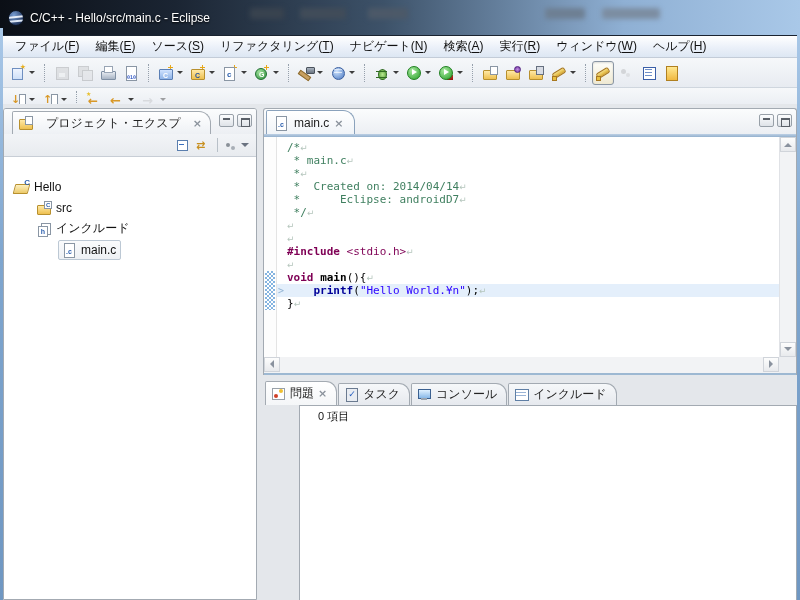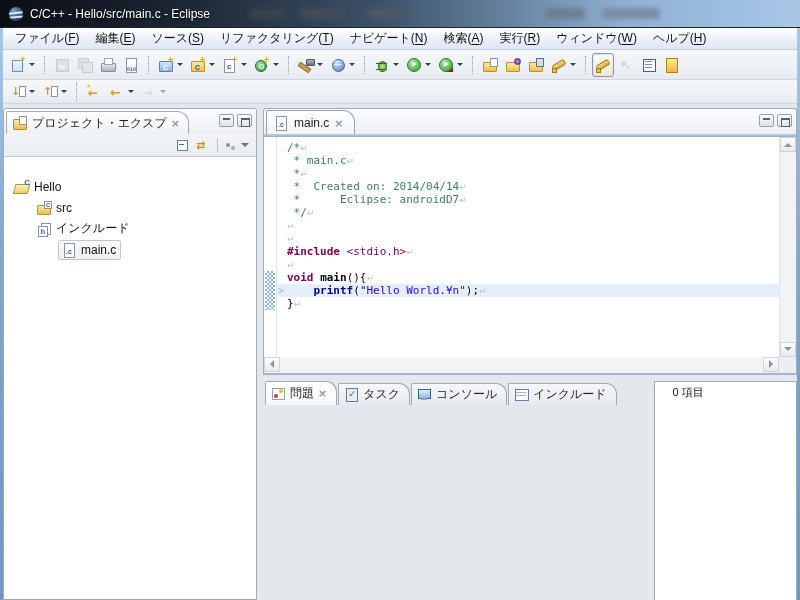--- a/index.html
+++ b/index.html
@@ -6,21 +6,21 @@
   *{box-sizing:border-box;}
   #window{position:relative;width:800px;height:600px;overflow:hidden;background:#e4e7eb;
     font-family:"Liberation Sans","DejaVu Sans",sans-serif;font-size:12px;color:#111;}
 
   
   .frame{position:absolute;top:28px;bottom:0;width:3px;z-index:6;
     background:linear-gradient(180deg,#a9c8e8,#7fa6cf 40%,#6f97c2);}
   .frame.l{left:0}.frame.r{right:0}
 
   
-  .titlebar{height:28px;display:flex;align-items:center;gap:6px;padding:0 8px;position:relative;
+  .titlebar{height:36px;display:flex;align-items:center;gap:6px;padding:0 8px;position:relative;
     background:linear-gradient(90deg,#0b0f16 0%,#1b2533 22%,#3d5269 48%,#8fb0d4 78%,#a9c8e8 100%);
     border-bottom:1px solid #1a2330;}
   .title-text{color:#fff;font-size:12px;text-shadow:0 1px 2px #000;white-space:nowrap;}
   .i-eclipse{width:16px;height:16px;border-radius:50%;position:relative;overflow:hidden;flex:none;
     background:radial-gradient(circle at 35% 30%,#7a9fd4,#22365e 75%);border:1px solid #0c1524;}
   .i-eclipse::before{content:"";position:absolute;left:-2px;top:5px;width:20px;height:2px;background:#e8eef8;
     box-shadow:0 4px 0 #dde6f4;transform:rotate(-6deg);}
   .blur{position:absolute;filter:blur(2.5px);border-radius:2px;}
 
   
@@ -125,21 +125,21 @@
   .workbench{position:absolute;left:3px;right:3px;top:104px;bottom:0;display:flex;padding-top:4px;
     background:#e4e7eb;}
   .explorer{width:254px;display:flex;flex-direction:column;border:1px solid #a3aab2;border-radius:3px 3px 0 0;
     background:#f2f4f6;overflow:hidden;}
   .sash{width:6px;flex:none;}
   .right-col{flex:1;display:flex;flex-direction:column;min-width:0;}
 
   
   .view-tabbar{height:25px;display:flex;align-items:flex-end;position:relative;
     background:linear-gradient(180deg,#fbfcfd,#eceff3);}
-  .view-tab{display:inline-flex;align-items:center;gap:4px;height:23px;padding:0 8px 0 5px;margin-left:2px;
+  .view-tab{display:inline-flex;align-items:center;gap:12px;height:23px;padding:0 8px 0 5px;margin-left:8px;
     border:1px solid #a3aab2;border-bottom:none;border-radius:2px 12px 0 0;
     background:linear-gradient(180deg,#ffffff,#eef1f5);white-space:nowrap;}
   .tab-label{font-size:12px;color:#222;}
   .tab-close::before{content:"×";font:bold 11px/11px "DejaVu Sans";color:#8a929c;}
   .win-ctrls{position:absolute;right:4px;top:5px;display:flex;gap:3px;}
   .winbtn{width:15px;height:13px;border:1px solid #98a0a8;border-radius:2px;position:relative;
     background:linear-gradient(#fcfdfe,#dfe3e8);}
   .winbtn.min::after{content:"";position:absolute;left:3px;top:3px;width:7px;height:2px;background:#5a6068;}
   .winbtn.max::after{content:"";position:absolute;left:3px;top:3px;width:7px;height:6px;border:1px solid #5a6068;border-top-width:2px;}
 
@@ -191,21 +191,21 @@
   .scr-track{flex:1;}
   .arr{width:0;height:0;}
   .arr.up{border-left:4px solid transparent;border-right:4px solid transparent;border-bottom:4px solid #8a929e;}
   .arr.down{border-left:4px solid transparent;border-right:4px solid transparent;border-top:4px solid #8a929e;}
   .arr.left{border-top:4px solid transparent;border-bottom:4px solid transparent;border-right:4px solid #8a929e;}
   .arr.right{border-top:4px solid transparent;border-bottom:4px solid transparent;border-left:4px solid #8a929e;}
   .accent-bottom{height:2px;background:var(--accent-band,#9db8d2);border-left:1px solid #a3aab2;border-right:1px solid #a3aab2;}
   .bottom-gap{height:6px;}
 
   
-  .bottom-panel{flex:1;display:flex;flex-direction:row;min-height:0;}
+  .bottom-panel{flex:1;display:flex;flex-direction:column;min-height:0;}
   .btabbar{height:24px;display:flex;align-items:flex-end;}
   .btab{display:inline-flex;align-items:center;gap:4px;height:22px;padding:0 9px 0 4px;margin-right:1px;
     border:1px solid #a3aab2;border-bottom:none;border-radius:2px 11px 0 0;
     background:linear-gradient(180deg,#f6f8fa,#e6e9ee);white-space:nowrap;}
   .btab.active{background:linear-gradient(180deg,#ffffff,#f4f6f8);height:24px;margin-left:2px;}
   .bcontent{flex:1;background:#fff;border:1px solid #a3aab2;border-bottom:none;padding:3px 18px;font-size:11px;overflow:hidden;margin-left:36px;}
 </style>
 </head>
 <body>
 

